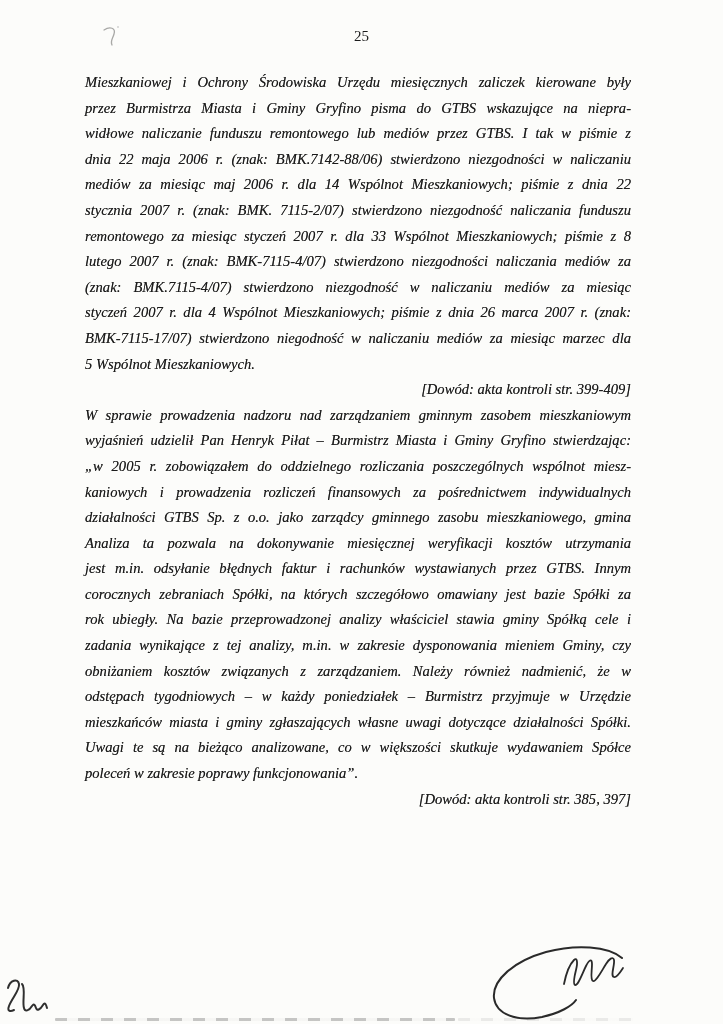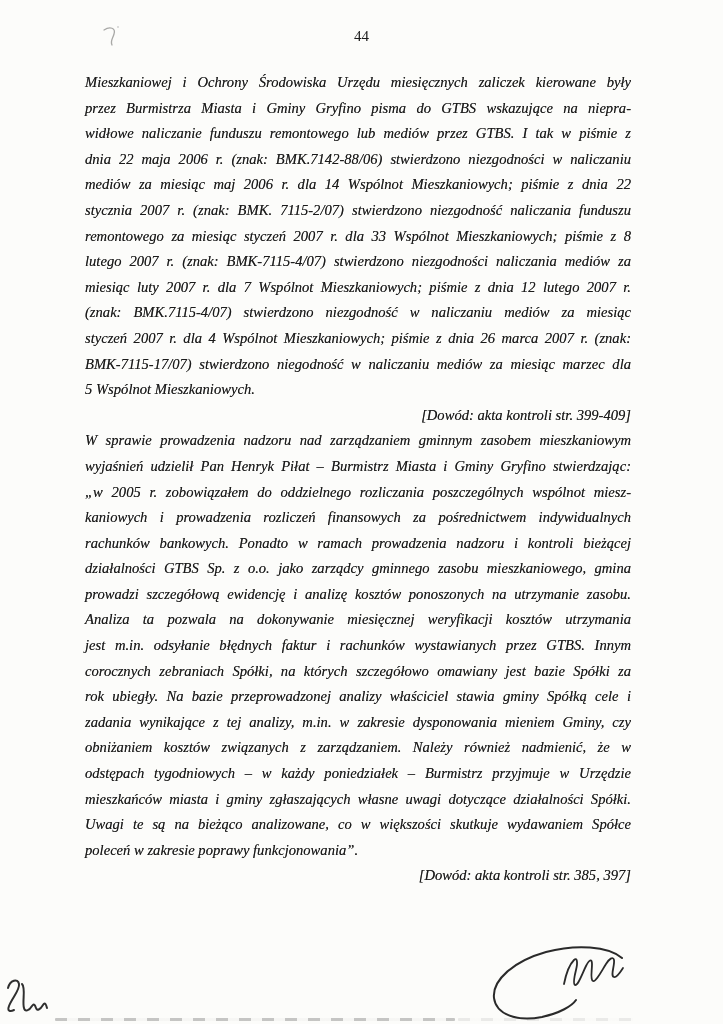--- a/index.html
+++ b/index.html
@@ -33,53 +33,50 @@
   }
   .edge-a { left:55px; width:400px; opacity:.55; }
   .edge-b { left:458px; width:175px; opacity:.18; }
   svg { display:block; }
 </style>
 </head>
 <body>
 
 <div class="page">
 
-  <div class="pageno">44</div>
+  <div class="pageno">25</div>
 
   <svg class="mark" style="left:98px; top:24px;" width="26" height="30" viewBox="0 0 26 30">
     <path d="M6,6 C12,2 18,4 16,10 C15,14 12,17 14,21" fill="none" stroke="#a8a8a6" stroke-width="1.3" stroke-linecap="round"></path>
     <circle cx="20" cy="3" r="0.8" fill="#b5b5b3"></circle>
   </svg>
 
   <div class="textblock">
 
     <div class="ln">Mieszkaniowej i Ochrony Środowiska Urzędu miesięcznych zaliczek kierowane były</div>
     <div class="ln">przez Burmistrza Miasta i Gminy Gryfino pisma do GTBS wskazujące na niepra-</div>
     <div class="ln">widłowe naliczanie funduszu remontowego lub mediów przez GTBS. I tak w piśmie z</div>
     <div class="ln">dnia 22 maja 2006 r. (znak: BMK.7142-88/06) stwierdzono niezgodności w naliczaniu</div>
     <div class="ln">mediów za miesiąc maj 2006 r. dla 14 Wspólnot Mieszkaniowych; piśmie z dnia 22</div>
     <div class="ln">stycznia 2007 r. (znak: BMK. 7115-2/07) stwierdzono niezgodność naliczania funduszu</div>
     <div class="ln">remontowego za miesiąc styczeń 2007 r. dla 33 Wspólnot Mieszkaniowych; piśmie z 8</div>
     <div class="ln">lutego 2007 r. (znak: BMK-7115-4/07) stwierdzono niezgodności naliczania mediów za</div>
-    <div class="ln">miesiąc luty 2007 r. dla 7 Wspólnot Mieszkaniowych; piśmie z dnia 12 lutego 2007 r.</div>
     <div class="ln">(znak: BMK.7115-4/07) stwierdzono niezgodność w naliczaniu mediów za miesiąc</div>
     <div class="ln">styczeń 2007 r. dla 4 Wspólnot Mieszkaniowych; piśmie z dnia 26 marca 2007 r. (znak:</div>
     <div class="ln">BMK-7115-17/07) stwierdzono niegodność w naliczaniu mediów za miesiąc marzec dla</div>
     <div class="ln ln-left">5 Wspólnot Mieszkaniowych.</div>
 
     <div class="ln ev">[Dowód: akta kontroli str. 399-409]</div>
 
     <div class="ln">W sprawie prowadzenia nadzoru nad zarządzaniem gminnym zasobem mieszkaniowym</div>
     <div class="ln">wyjaśnień udzielił Pan Henryk Piłat – Burmistrz Miasta i Gminy Gryfino stwierdzając:</div>
 
     <div class="ln q">„w 2005 r. zobowiązałem do oddzielnego rozliczania poszczególnych wspólnot miesz-</div>
     <div class="ln q">kaniowych i prowadzenia rozliczeń finansowych za pośrednictwem indywidualnych</div>
-    <div class="ln q">rachunków bankowych. Ponadto w ramach prowadzenia nadzoru i kontroli bieżącej</div>
     <div class="ln q">działalności GTBS Sp. z o.o. jako zarządcy gminnego zasobu mieszkaniowego, gmina</div>
-    <div class="ln q">prowadzi szczegółową ewidencję i analizę kosztów ponoszonych na utrzymanie zasobu.</div>
     <div class="ln q">Analiza ta pozwala na dokonywanie miesięcznej weryfikacji kosztów utrzymania</div>
     <div class="ln q">jest m.in. odsyłanie błędnych faktur i rachunków wystawianych przez GTBS. Innym</div>
     <div class="ln q">corocznych zebraniach Spółki, na których szczegółowo omawiany jest bazie Spółki za</div>
     <div class="ln q">rok ubiegły. Na bazie przeprowadzonej analizy właściciel stawia gminy Spółką cele i</div>
     <div class="ln q">zadania wynikające z tej analizy, m.in. w zakresie dysponowania mieniem Gminy, czy</div>
     <div class="ln q">obniżaniem kosztów związanych z zarządzaniem. Należy również nadmienić, że w</div>
     <div class="ln q">odstępach tygodniowych – w każdy poniedziałek – Burmistrz przyjmuje w Urzędzie</div>
     <div class="ln q">mieszkańców miasta i gminy zgłaszających własne uwagi dotyczące działalności Spółki.</div>
     <div class="ln q">Uwagi te są na bieżąco analizowane, co w większości skutkuje wydawaniem Spółce</div>
     <div class="ln q ln-left">poleceń w zakresie poprawy funkcjonowania”.</div>

